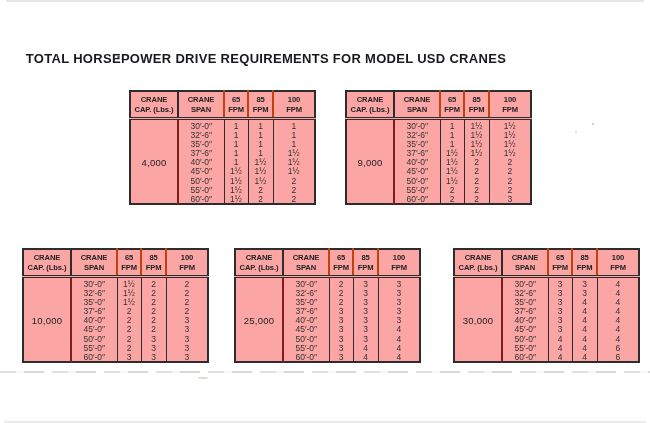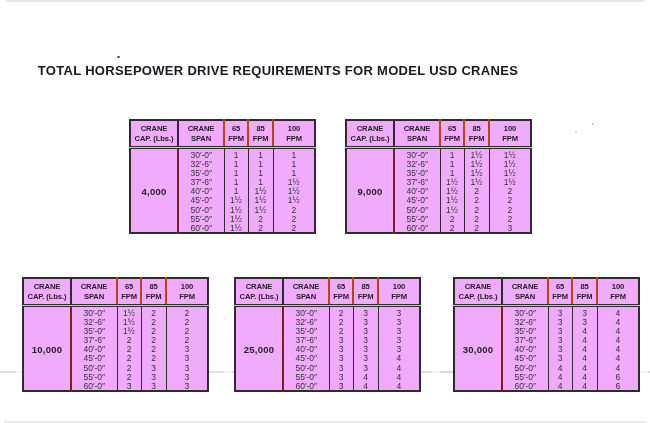--- a/index.html
+++ b/index.html
@@ -28,32 +28,31 @@
     background: #e3e3e3; opacity: .7;
   }
   .speck { position: absolute; border-radius: 50%; }
   .speck-1 { left: 117px; top: 56px; width: 3px; height: 2px; background: #4a4a4a; }
   .speck-2 { left: 592px; top: 123px; width: 2px; height: 2px; background: #8a8a8a; opacity: .55; }
   .speck-3 { left: 575px; top: 131px; width: 2px; height: 2px; background: #8a8a8a; opacity: .4; }
   .speck-4 { left: 198px; top: 377px; width: 10px; height: 2px; border-radius: 40%; background: #d9d2c6; opacity: .85; }
 
   .title {
     position: absolute; top: 51px; left: 0; width: 532px;
-    margin: 12px; text-align: center;
+    margin: 0; text-align: center;
     font-size: 13px; font-weight: 700; letter-spacing: .3px;
     color: #181820;
   }
 
   table.hp {
     position: absolute;
     border-collapse: collapse;
     table-layout: fixed;
-    background: #f0abfc;
+    background: #fca5a5;
     border: 2px solid #2d2d2d;
-    margin-top: 29px;
   }
   .hp col.c-cap  { width: 48px; }
   .hp col.c-span { width: 46px; }
   .hp col.c-f65  { width: 24px; }
   .hp col.c-f85  { width: 25px; }
   .hp col.c-f100 { width: 42px; }
 
   .hp th {
     font-size: 7.6px; font-weight: 700; letter-spacing: -0.1px;
     color: #222; text-align: center; line-height: 1.3;
@@ -62,21 +61,21 @@
   }
   .hp th.h-span { border-left: 2px solid #2d2d2d; }
   .hp th.h-fpm  { border-left: 2px solid #c2410c; }
 
   .hp td {
     font-size: 8.5px; color: #333; text-align: center;
     padding: 0; height: 9.2px; line-height: 1; vertical-align: middle;
   }
   .hp tbody tr:first-child td { padding-top: 2px; }
   .hp td.cap {
-    font-weight: 700; font-size: 9.5px; color: #222; letter-spacing: .2px;
+    font-weight: 400; font-size: 9.5px; color: #222; letter-spacing: .2px;
   }
   .hp td.span { border-left: 2px solid #7f1d1d; }
   .hp td.val  { border-left: 1px solid #2d2d2d; }
 
   #t0 { left: 129px; top: 90px; }
   #t1 { left: 345px; top: 90px; }
   #t2 { left: 22px;  top: 248px; }
   #t3 { left: 234px; top: 248px; }
   #t4 { left: 453px; top: 248px; }
 </style>

